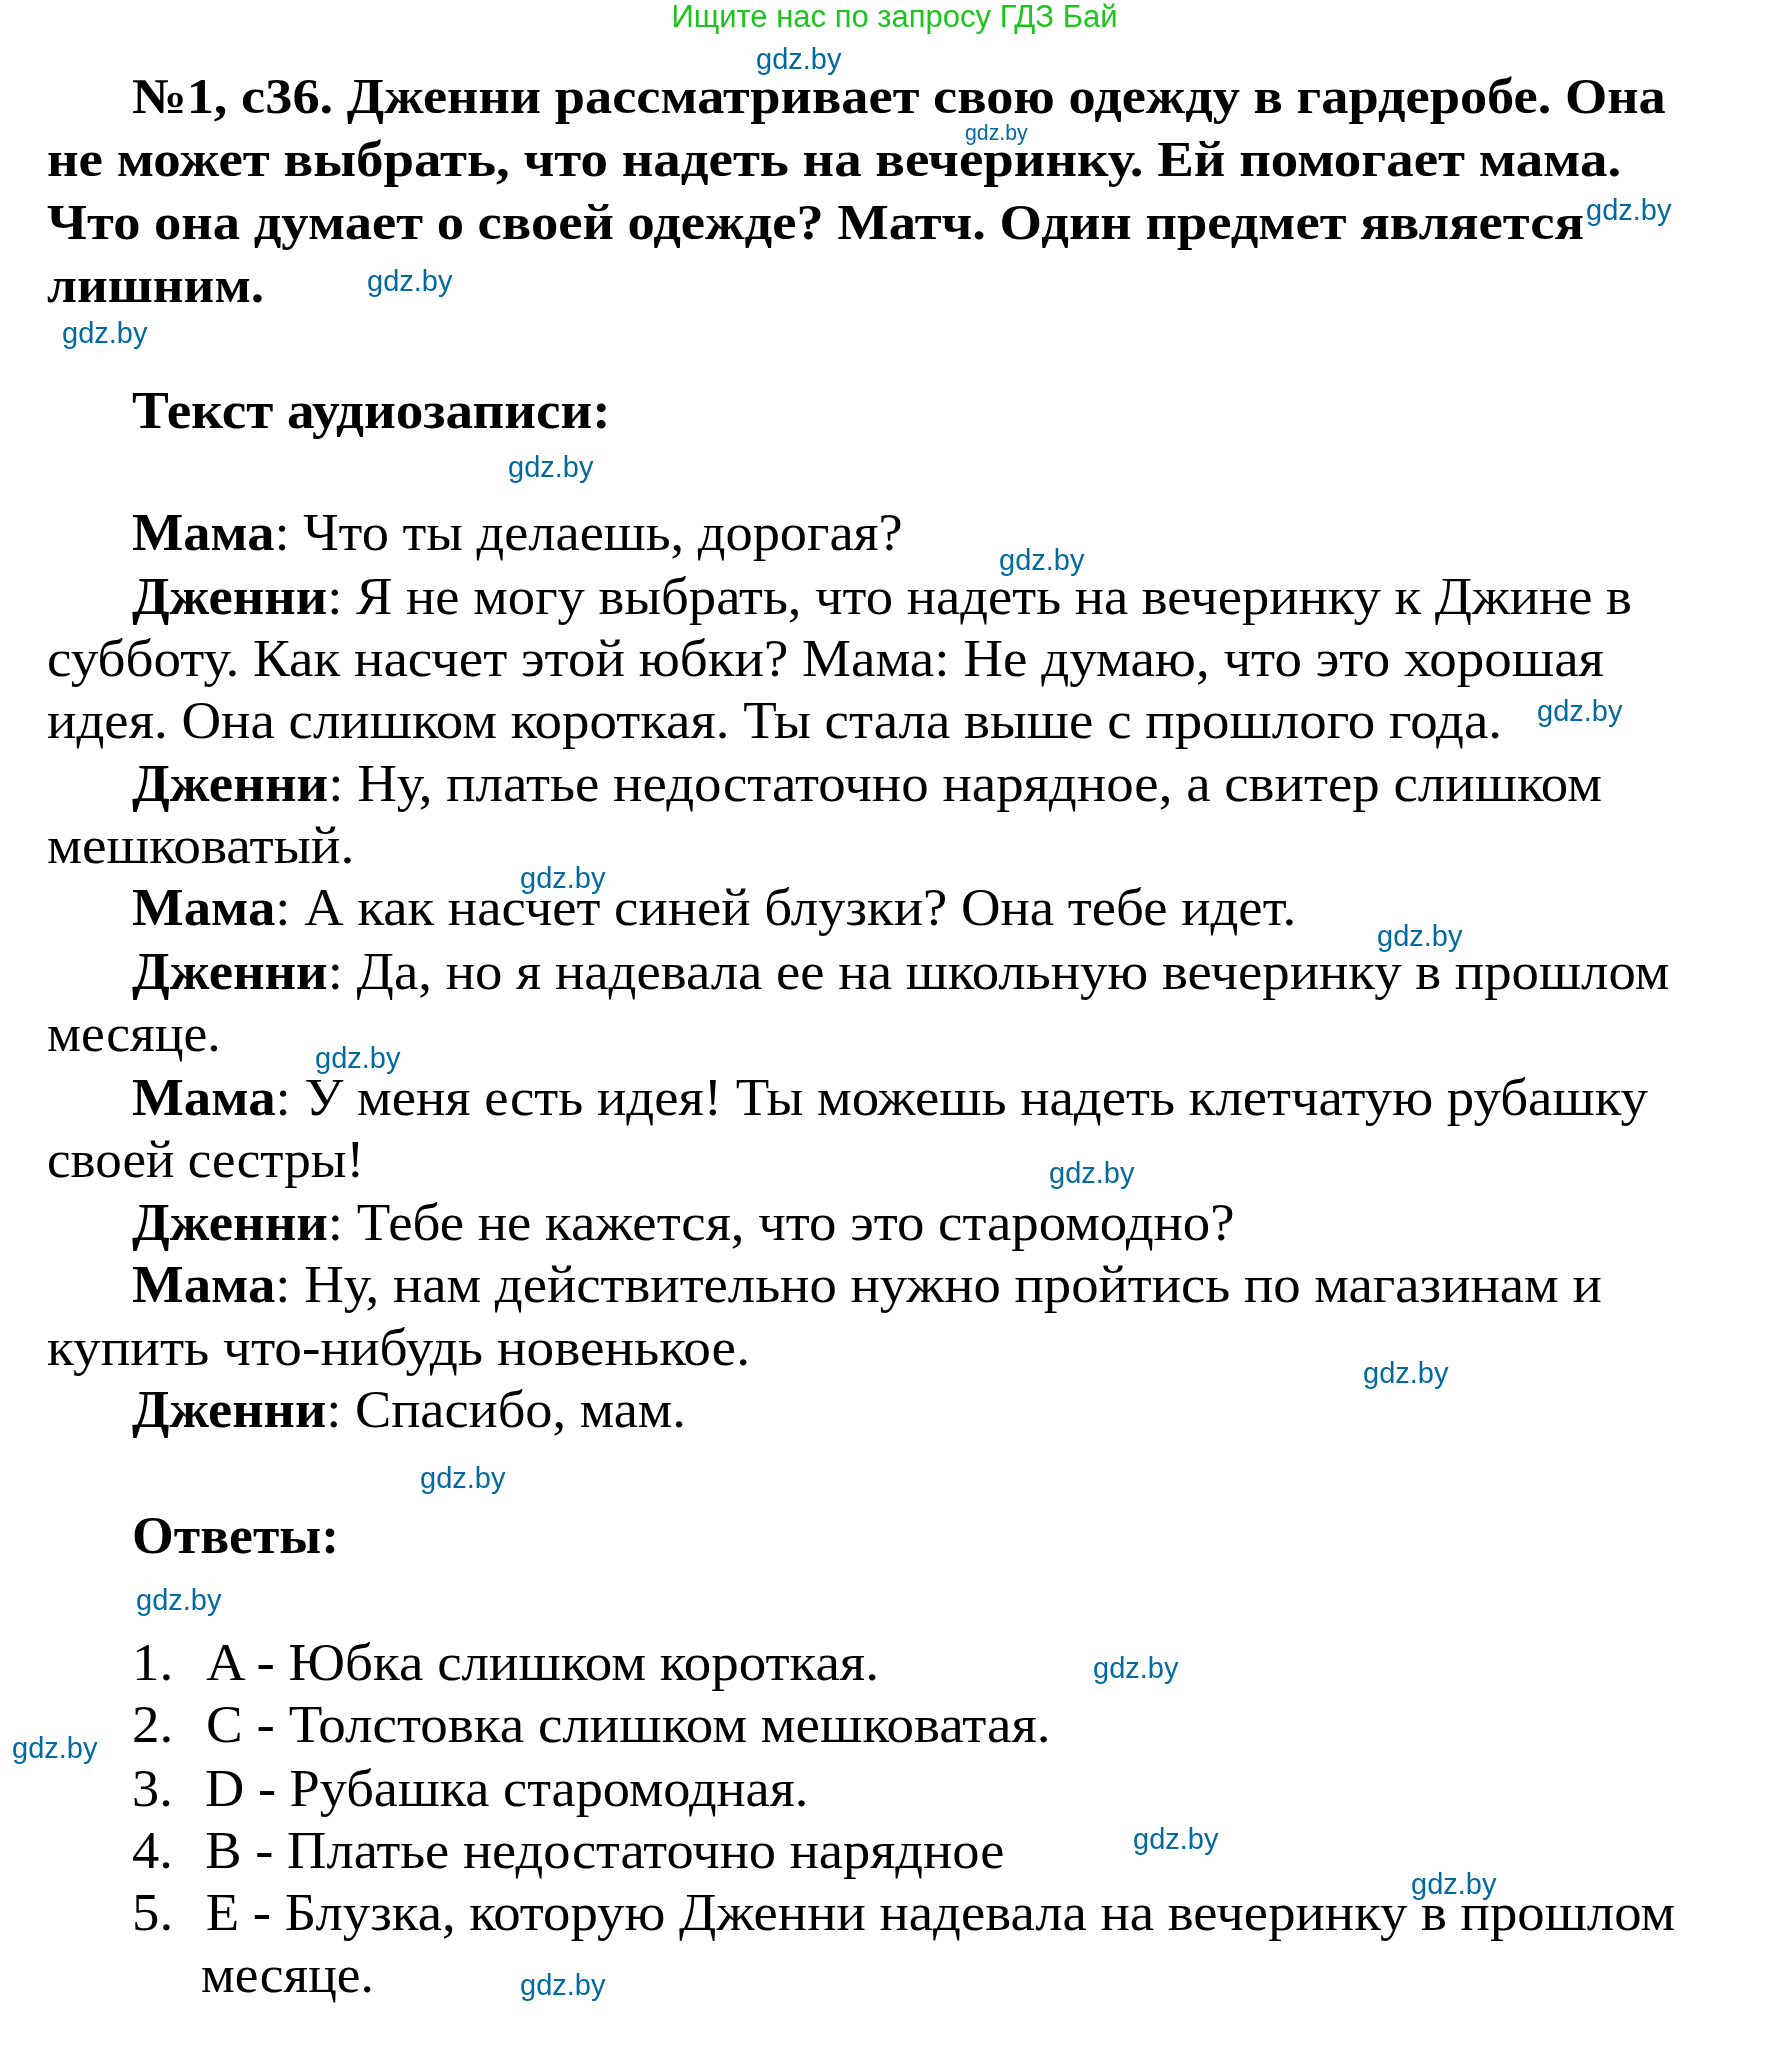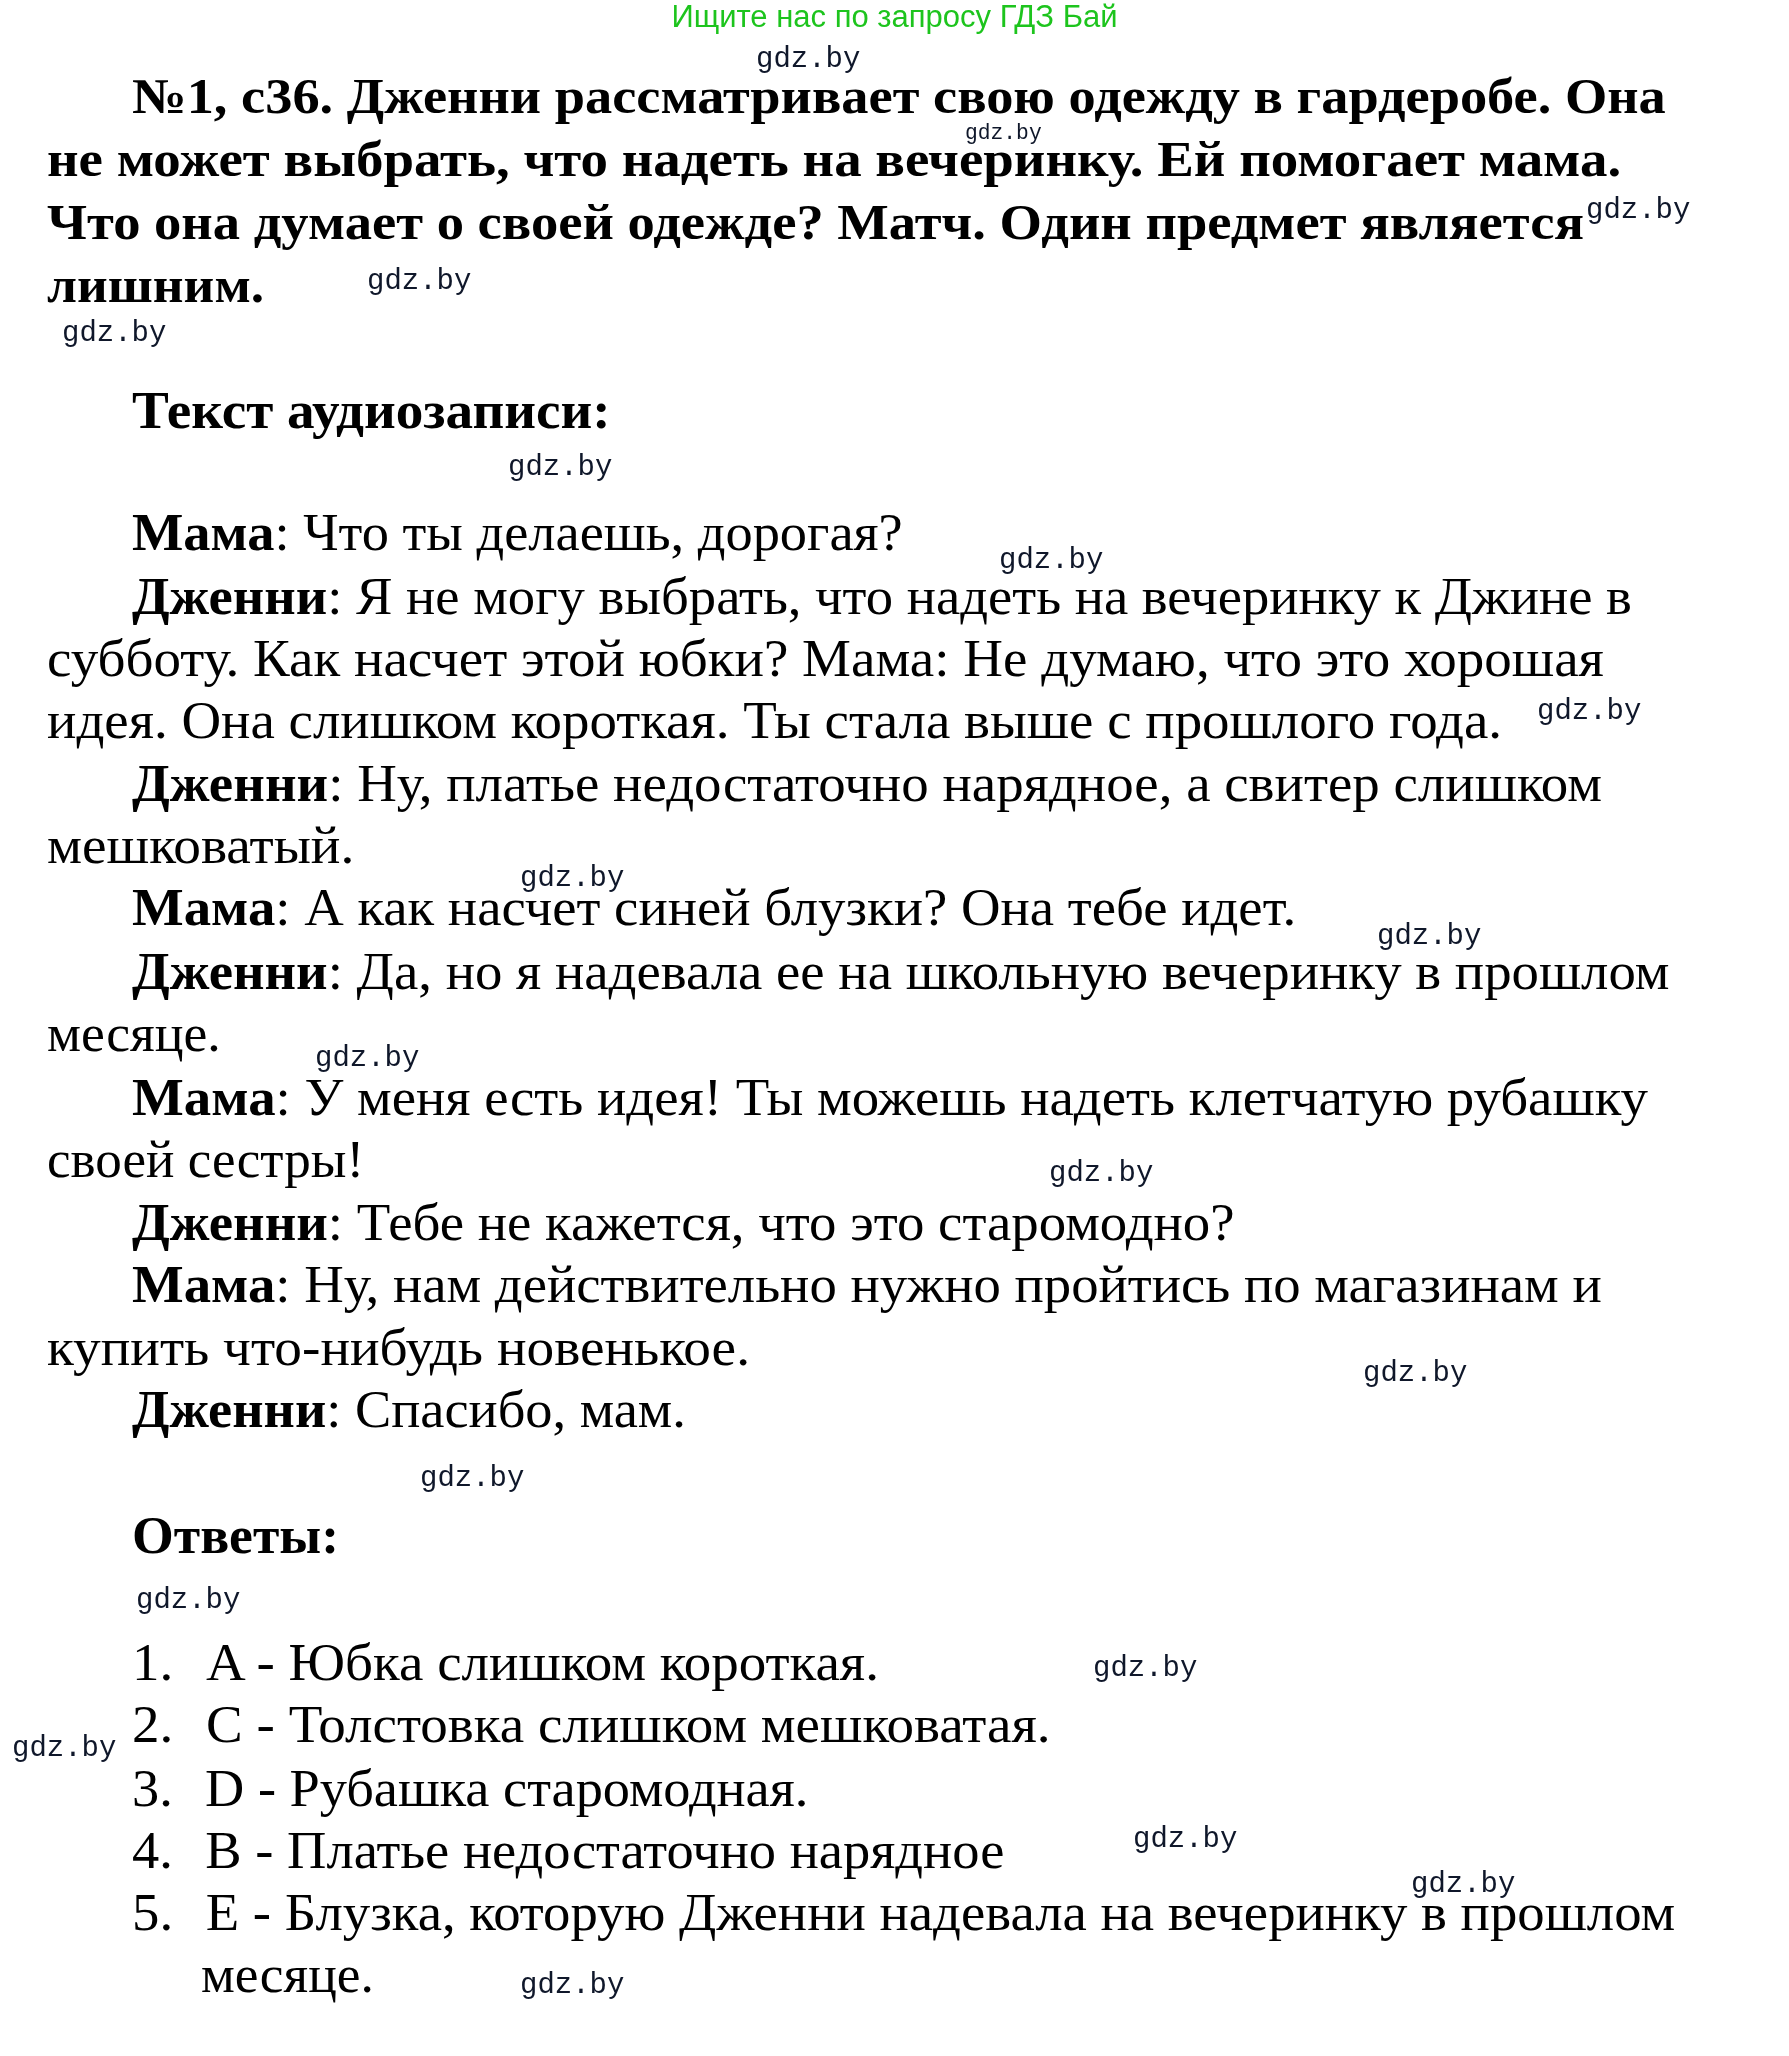--- a/index.html
+++ b/index.html
@@ -15,24 +15,24 @@
     color: #000;
     transform-origin: 0 50%;
   }
   .ln b, .bold { font-weight: bold; }
   .title { font-weight: bold; font-size: 50px; line-height: 63px; height: 63px; }
   .heading { font-weight: bold; }
   .ans-num { display: inline-block; width: 70px; }
   .wm {
     position: absolute;
     white-space: nowrap;
-    font-family: Liberation Mono, monospace;
+    font-family: Liberation Sans, sans-serif;
     font-size: 29px;
     line-height: 29px;
-    color: #0f172a;
+    color: #0369a1;
     transform: translateY(-50%);
   }
   .wm.sm { font-size: 21.3px; line-height: 21.3px; }
   .top-banner {
     position: absolute; left: 0; top: 0; width: 1789px; height: 33px;
     text-align: center;
     font-family: "Liberation Sans", "DejaVu Sans", sans-serif;
     font-size: 31px; line-height: 33px;
   }
   .footer {

